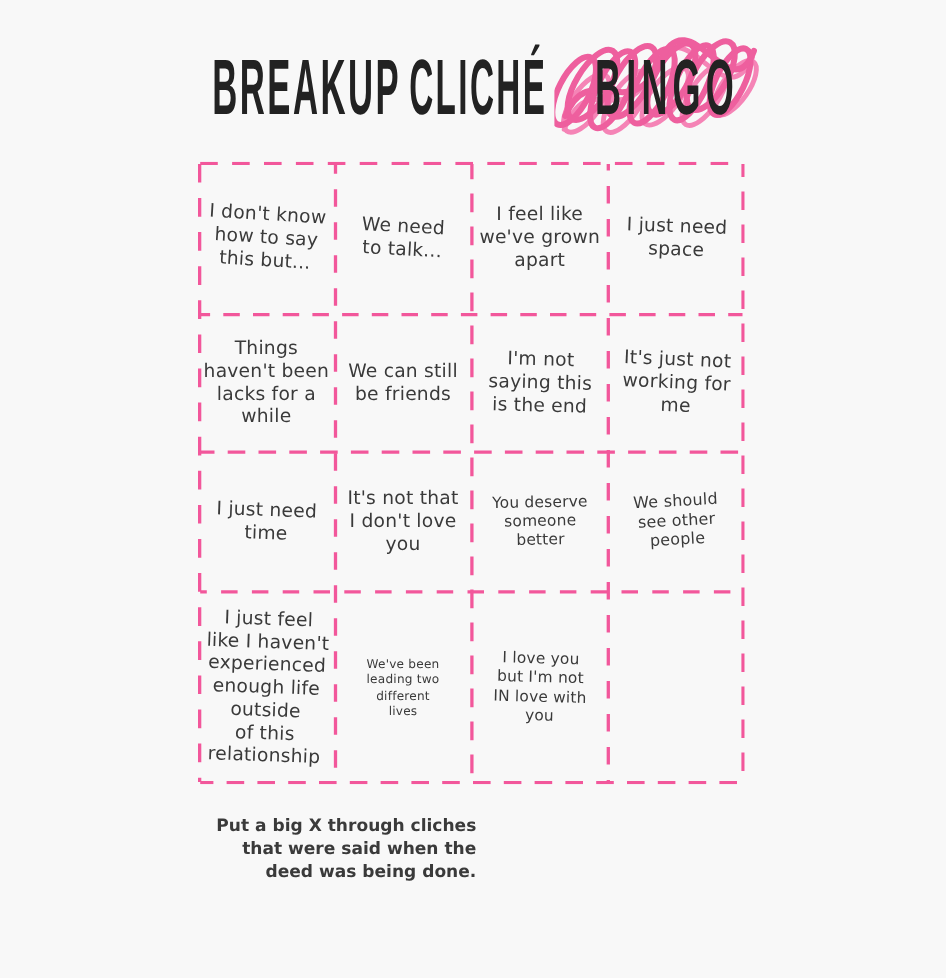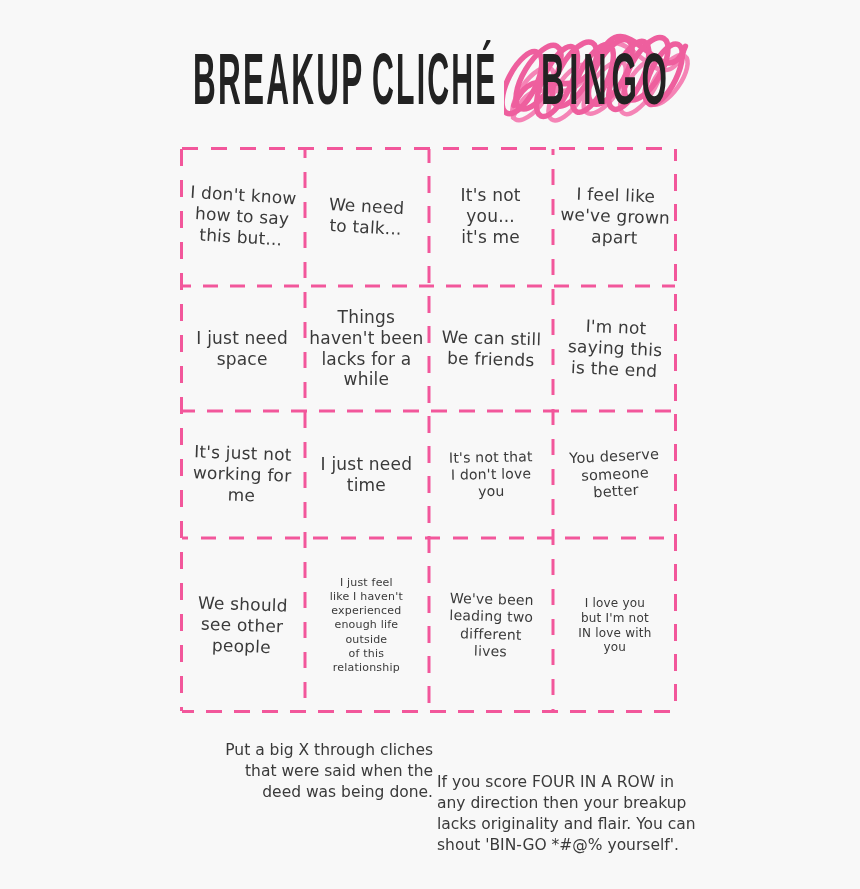--- a/index.html
+++ b/index.html
@@ -67,20 +67,21 @@
   .cell:nth-child(15) { font-size: 14px; transform: rotate(1.5deg); }
   .cell:nth-child(16) { font-size: 12px; text-align: center; }
 
   
   .footer-left {
     position: absolute; left: 193px; top: 740px; width: 240px;
     text-align: right;
     font-size: 15.5px; line-height: 1.36;
     white-space: pre-line;
     color: #3a3a3a;
+    font-weight: bold;
   }
   .footer-right {
     position: absolute; left: 437px; top: 772px; width: 300px;
     text-align: left;
     font-size: 15.5px; line-height: 1.36;
     white-space: pre-line;
     color: #3a3a3a;
   }
 </style>
 </head>
@@ -132,23 +133,20 @@
         <line x1="373" y1="2" x2="373" y2="564" stroke-dasharray="16 14" stroke-dashoffset="10"></line>
         <line x1="495.5" y1="2" x2="495.5" y2="564" stroke-dasharray="17 13" stroke-dashoffset="5"></line>
       </g>
     </svg>
     <div class="cells">
       <div class="cell">I don't know
 how to say
 this but...</div>
       <div class="cell">We need
 to talk...</div>
-      <div class="cell">It's not
-you...
-it's me</div>
       <div class="cell">I feel like
 we've grown
 apart</div>
       <div class="cell">I just need
 space</div>
       <div class="cell">Things
 haven't been
 lacks for a
 while</div>
       <div class="cell">We can still
@@ -184,18 +182,14 @@
       <div class="cell">I love you
 but I'm not
 IN love with
 you</div>
     </div>
   </div>
 
   <div class="footer-left">Put a big X through cliches
 that were said when the
 deed was being done.</div>
-  <div class="footer-right">If you score FOUR IN A ROW in
-any direction then your breakup
-lacks originality and flair. You can
-shout 'BIN-GO *#@% yourself'.</div>
 
 </div>
 
 </body></html>

